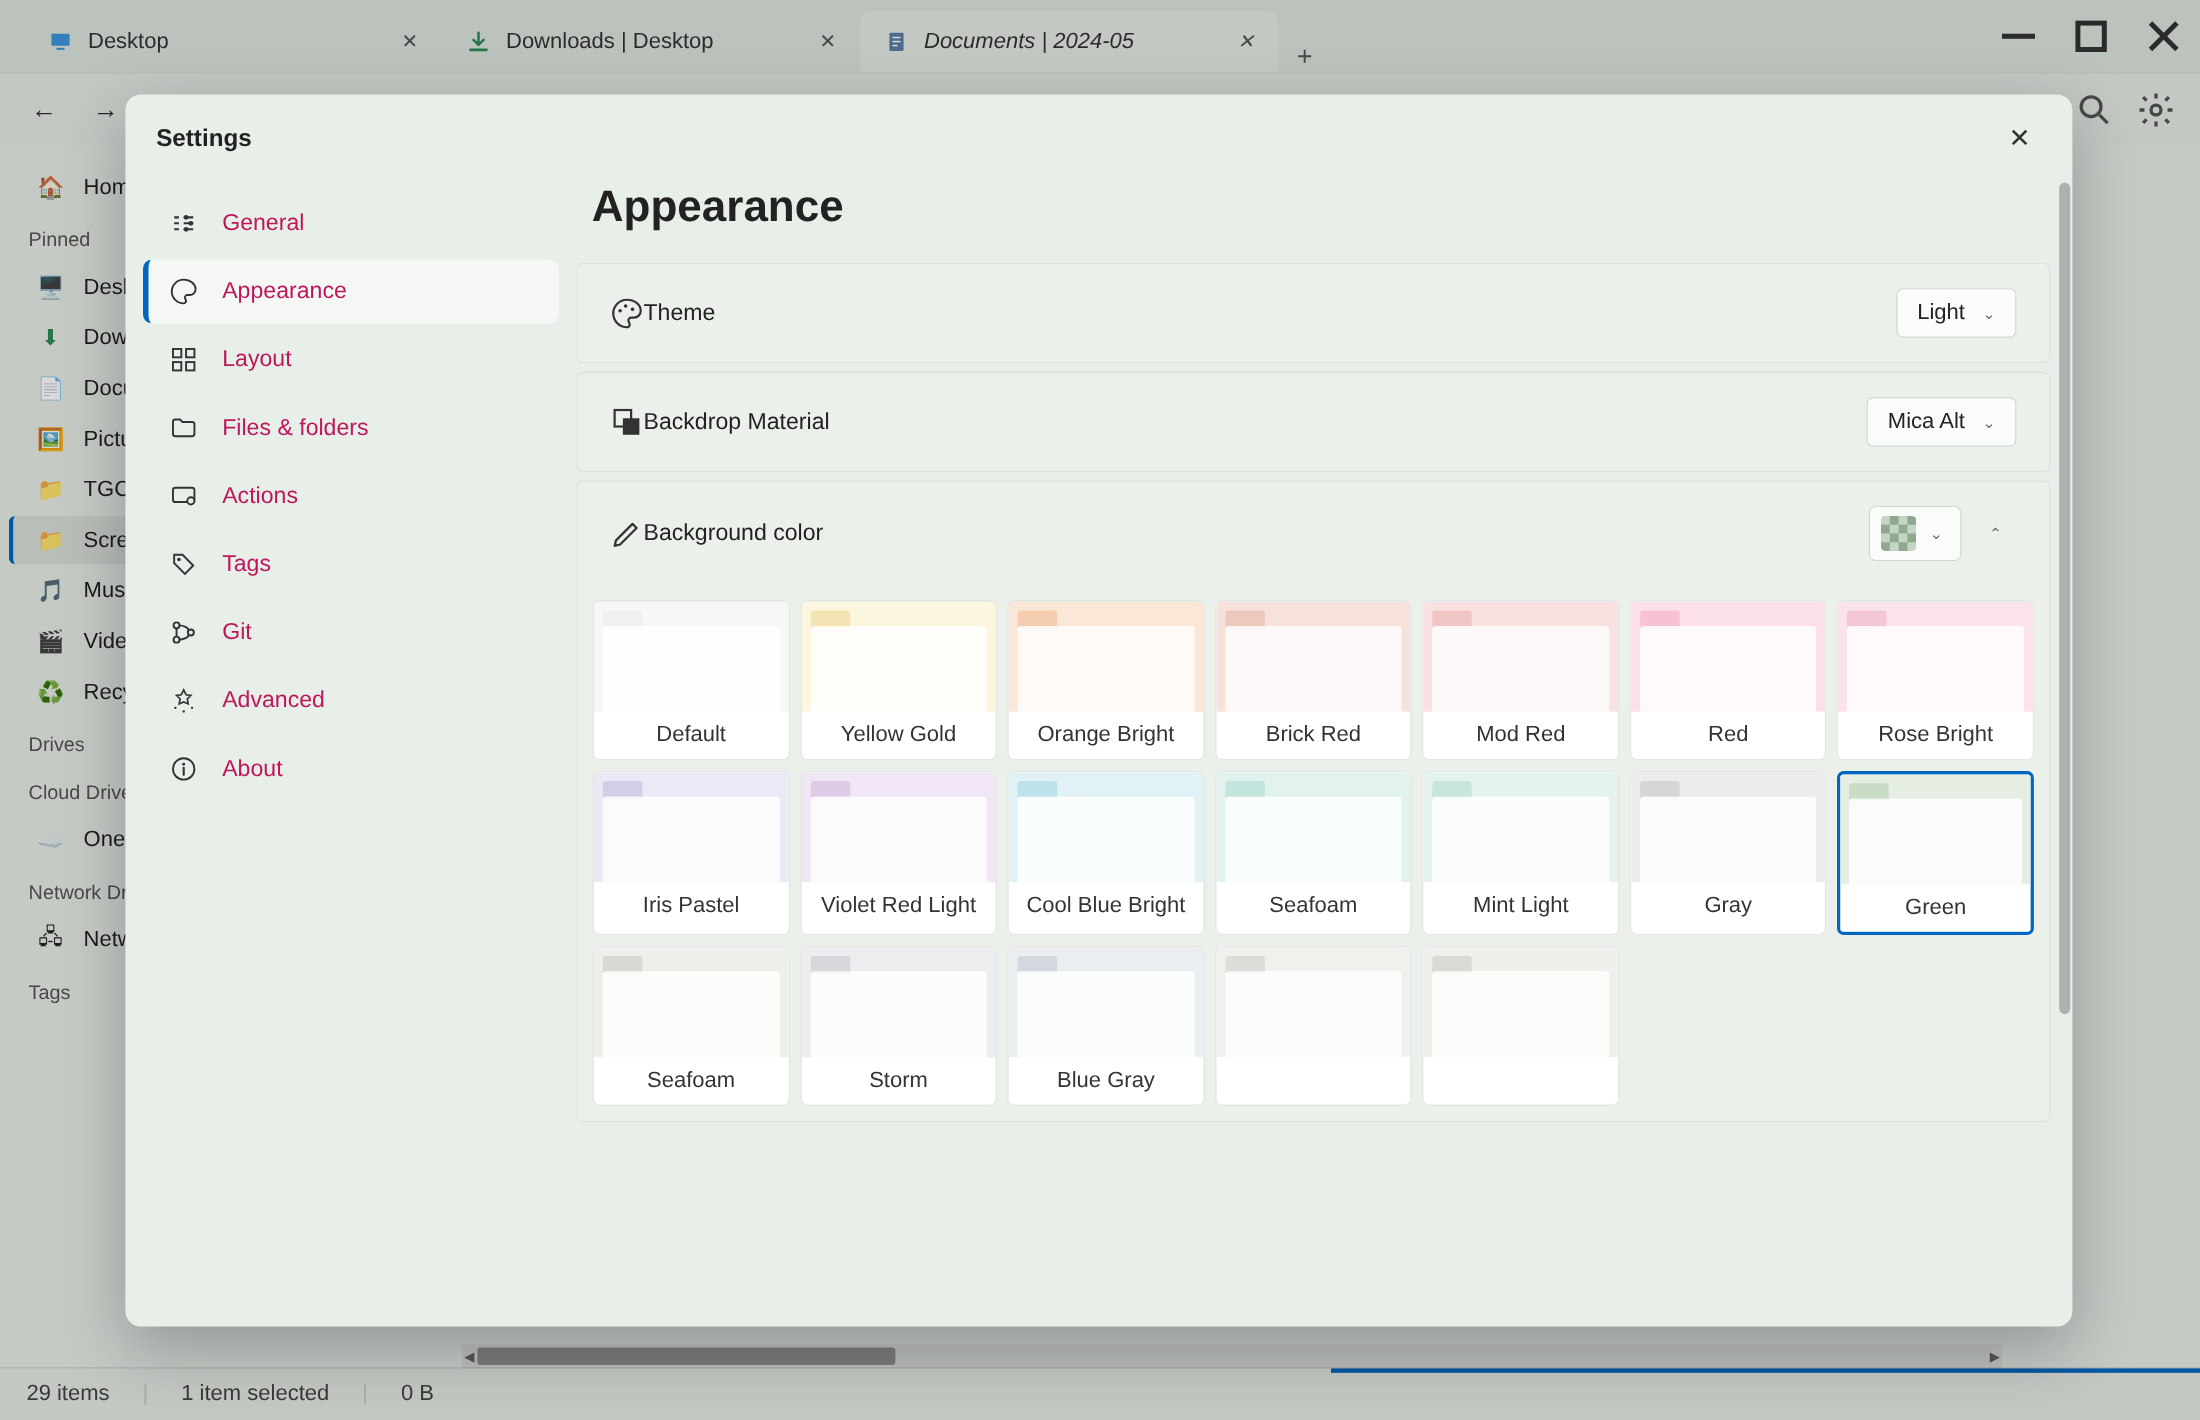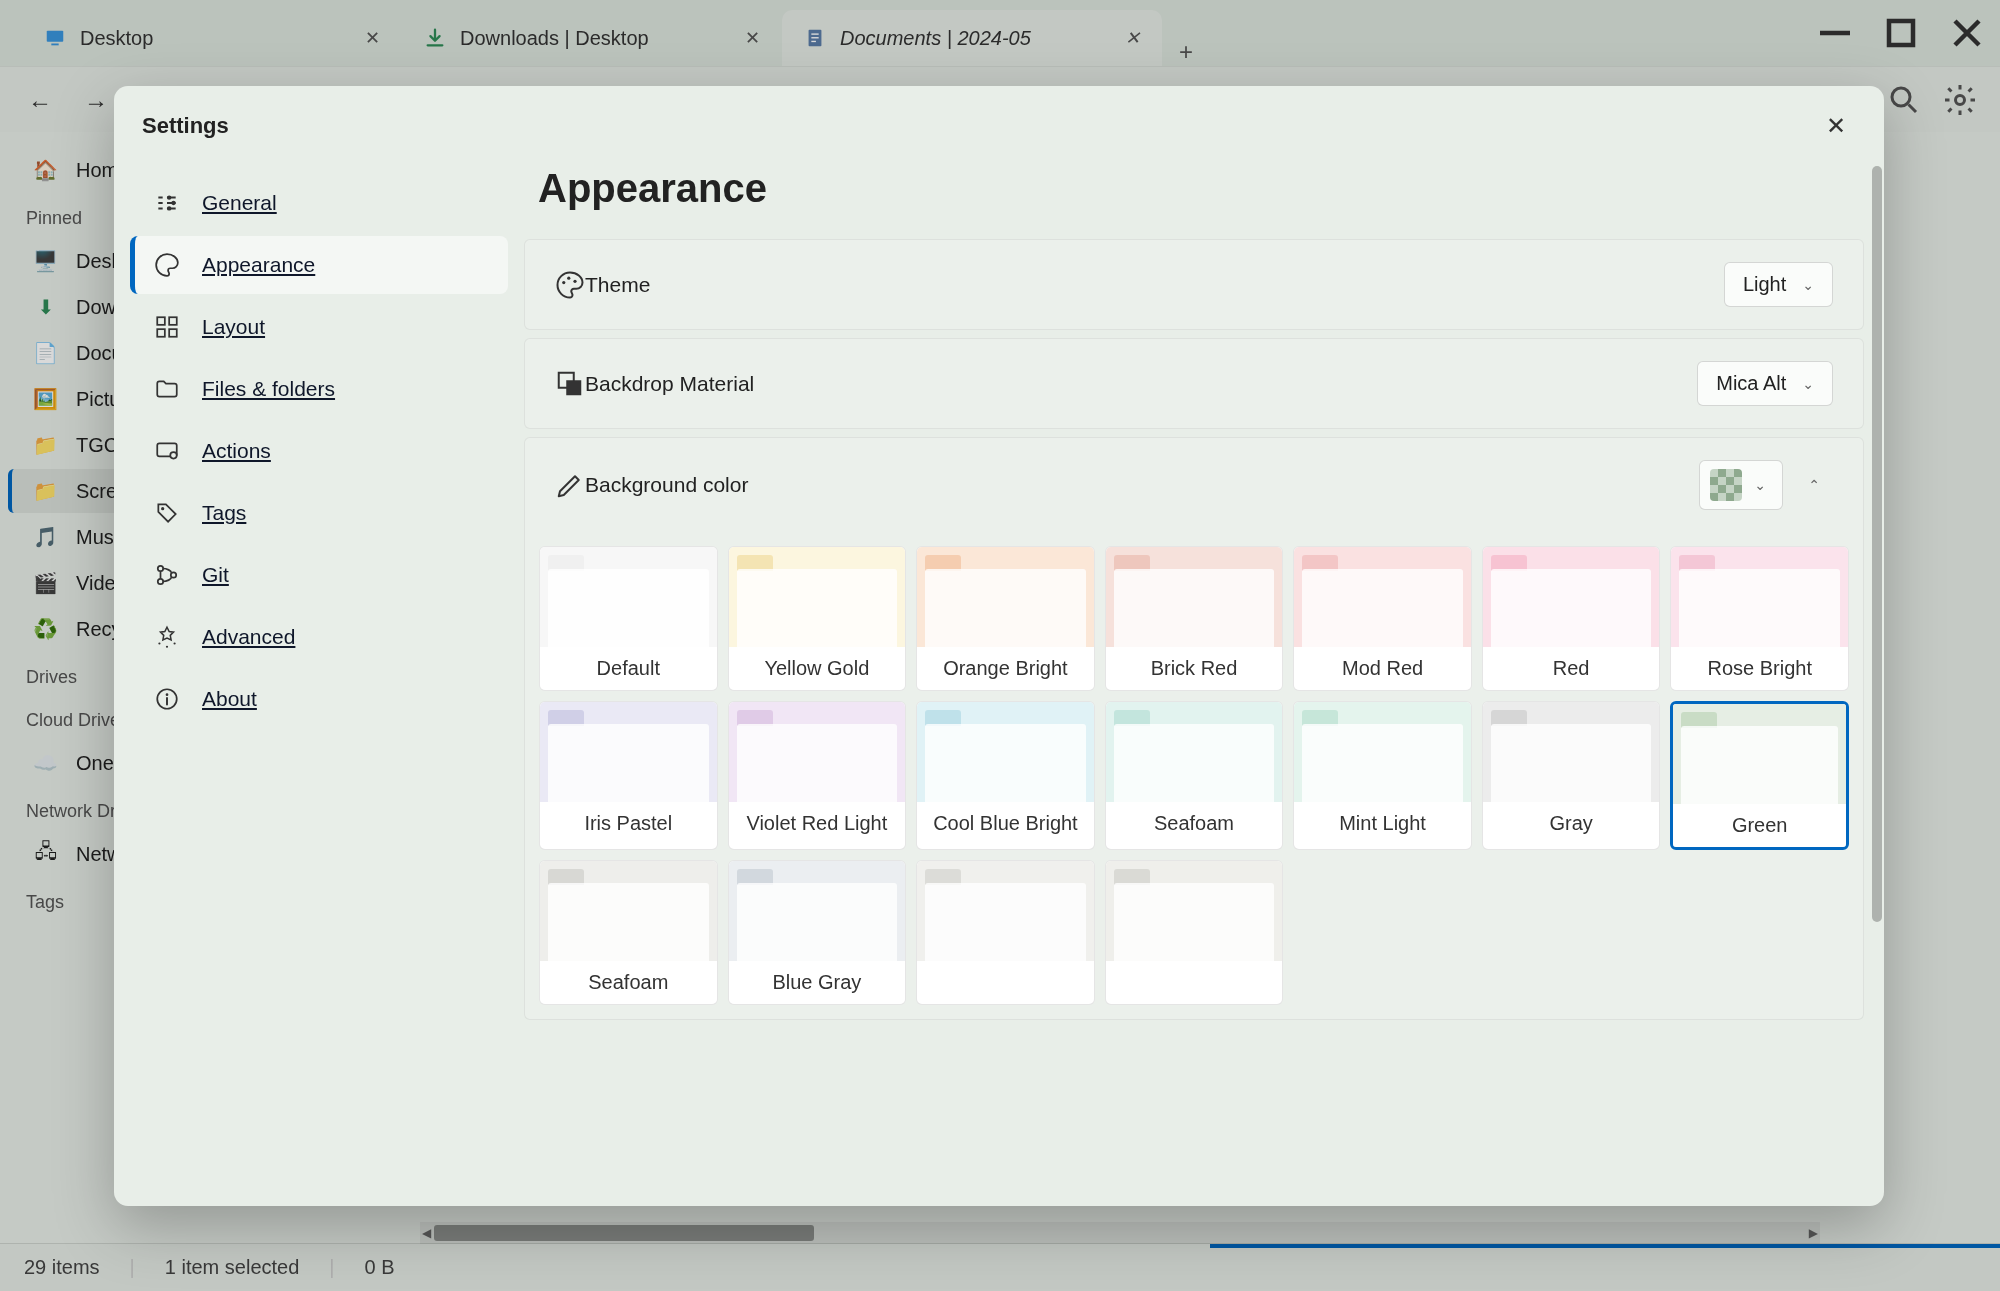--- a/index.html
+++ b/index.html
@@ -35,21 +35,21 @@
 .progress { position: absolute; top: 0; left: 1210px; right: 0; height: 4px; background: #0067c0; }
 
 
 .overlay { position: absolute; inset: 0; background: rgba(0,0,0,0.15); z-index: 100; }
 .modal { position: absolute; top: 86px; left: 114px; width: 1770px; height: 1120px; background: #e8eee8; border-radius: 14px; box-shadow: 0 20px 60px rgba(0,0,0,0.25); display: flex; flex-direction: column; overflow: hidden; }
 .modal-header { display: flex; align-items: center; justify-content: space-between; padding: 20px 28px 10px; }
 .modal-title { font-size: 22px; font-weight: 600; color: #222; }
 .modal-close { font-size: 24px; color: #333; cursor: pointer; width: 40px; height: 40px; display: flex; align-items: center; justify-content: center; }
 .modal-body { flex: 1; display: flex; overflow: hidden; }
 .settings-nav { width: 410px; padding: 14px 10px; }
-.snav-item { display: flex; align-items: center; gap: 22px; padding: 16px 24px; font-size: 21px; color: #0f172a; border-radius: 8px; margin: 4px 6px; text-decoration: underline; }
+.snav-item { display: flex; align-items: center; gap: 22px; padding: 16px 24px; font-size: 21px; color: #be185d; border-radius: 8px; margin: 4px 6px; }
 .snav-item.active { background: #f4f7f4; border-left: 5px solid #0067c0; padding-left: 19px; }
 .snav-icon { width: 26px; height: 26px; display: flex; align-items: center; justify-content: center; }
 .settings-content { flex: 1; padding: 0 20px 20px 0; overflow-y: auto; position: relative; }
 .page-title { font-size: 40px; font-weight: 600; color: #222; padding: 10px 0 28px 14px; }
 .card { background: #ebf0eb; border: 1px solid rgba(0,0,0,0.06); border-radius: 6px; margin-bottom: 8px; }
 .card-row { display: flex; align-items: center; padding: 22px 30px; }
 .card-icon { width: 30px; height: 30px; display: flex; align-items: center; justify-content: center; }
 .card-label { font-size: 21px; color: #222; flex: 1; }
 .dropdown { background: #fafcfa; border: 1px solid rgba(0,0,0,0.15); border-radius: 6px; padding: 10px 18px; display: flex; align-items: center; gap: 16px; font-size: 20px; color: #222; }
 .chevron { color: #666; font-size: 14px; }
@@ -467,20 +467,27 @@
                 <div class="swatch-label">Green</div>
               </div>
               <div class="swatch">
                 <div class="swatch-preview" style="background:#eeeeeb">
                   <div class="folder-tab" style="background:#d8d8d4"></div>
                   <div class="folder-body" style="background:#ffffffcc"></div>
                 </div>
                 <div class="swatch-label">Seafoam</div>
               </div>
               <div class="swatch">
+                <div class="swatch-preview" style="background:#ecedef">
+                  <div class="folder-tab" style="background:#d5d7da"></div>
+                  <div class="folder-body" style="background:#ffffffcc"></div>
+                </div>
+                <div class="swatch-label">Storm</div>
+              </div>
+              <div class="swatch">
                 <div class="swatch-preview" style="background:#ebeef1">
                   <div class="folder-tab" style="background:#d2d8de"></div>
                   <div class="folder-body" style="background:#ffffffcc"></div>
                 </div>
                 <div class="swatch-label">Blue Gray</div>
               </div>
               <div class="swatch">
                 <div class="swatch-preview" style="background:#f0f0ed">
                   <div class="folder-tab" style="background:#dcdcd8"></div>
                   <div class="folder-body" style="background:#ffffffcc"></div>

